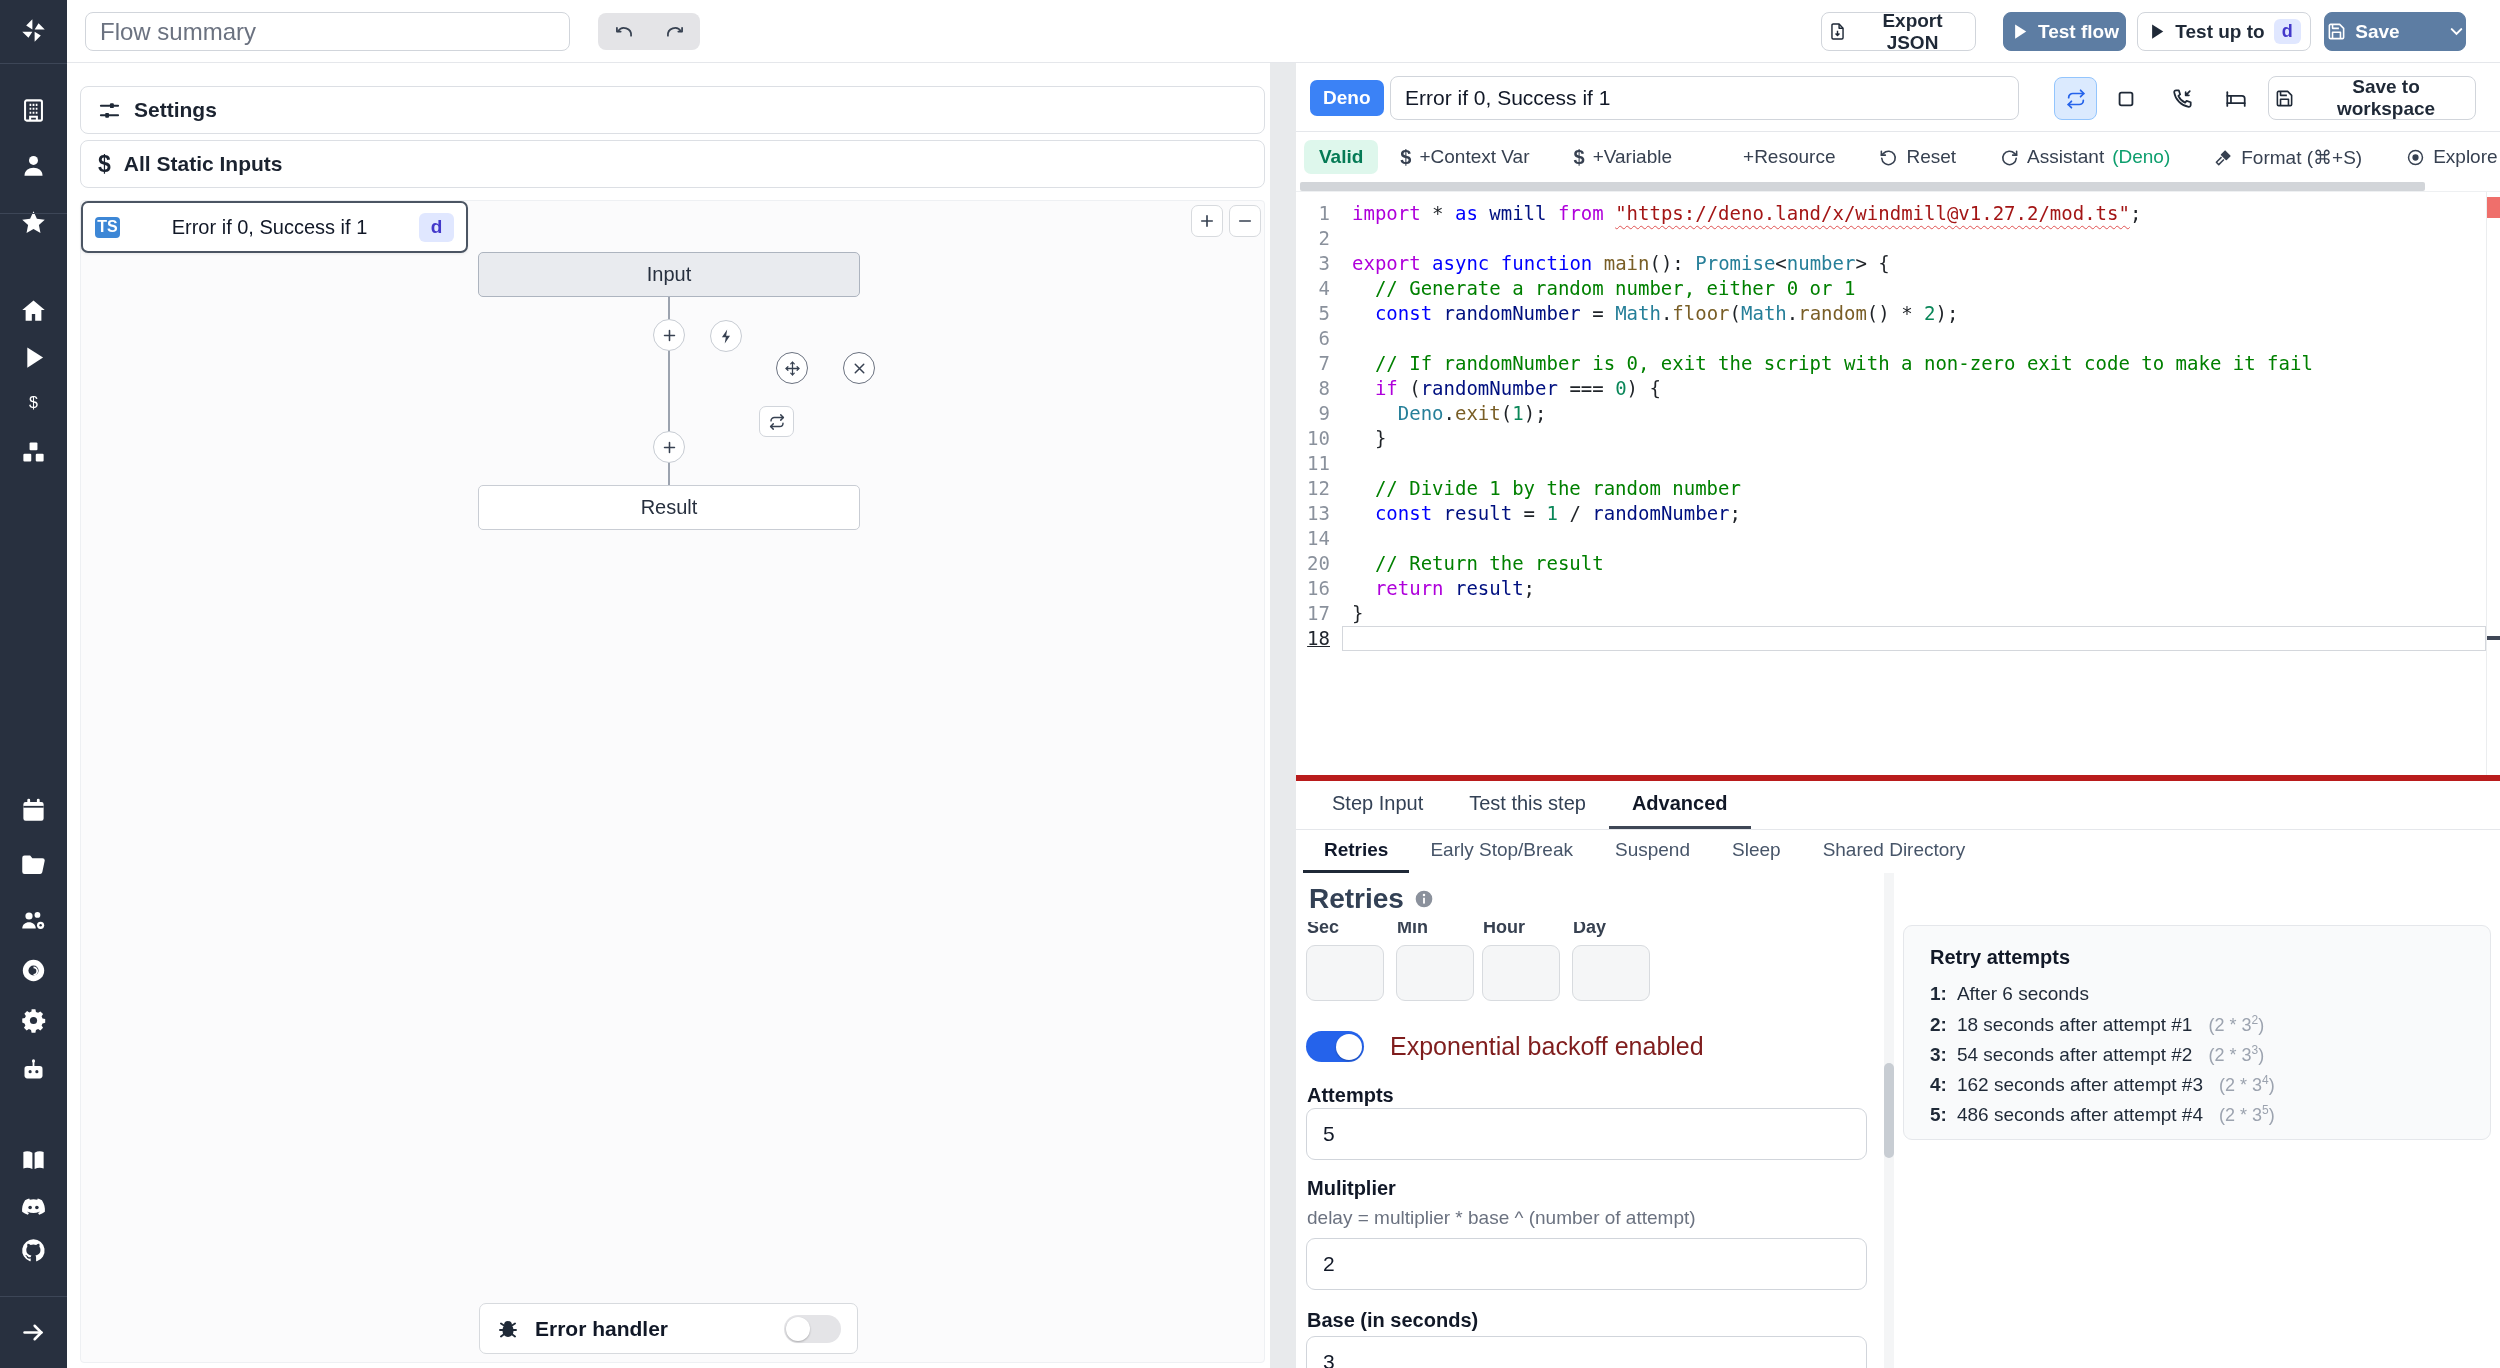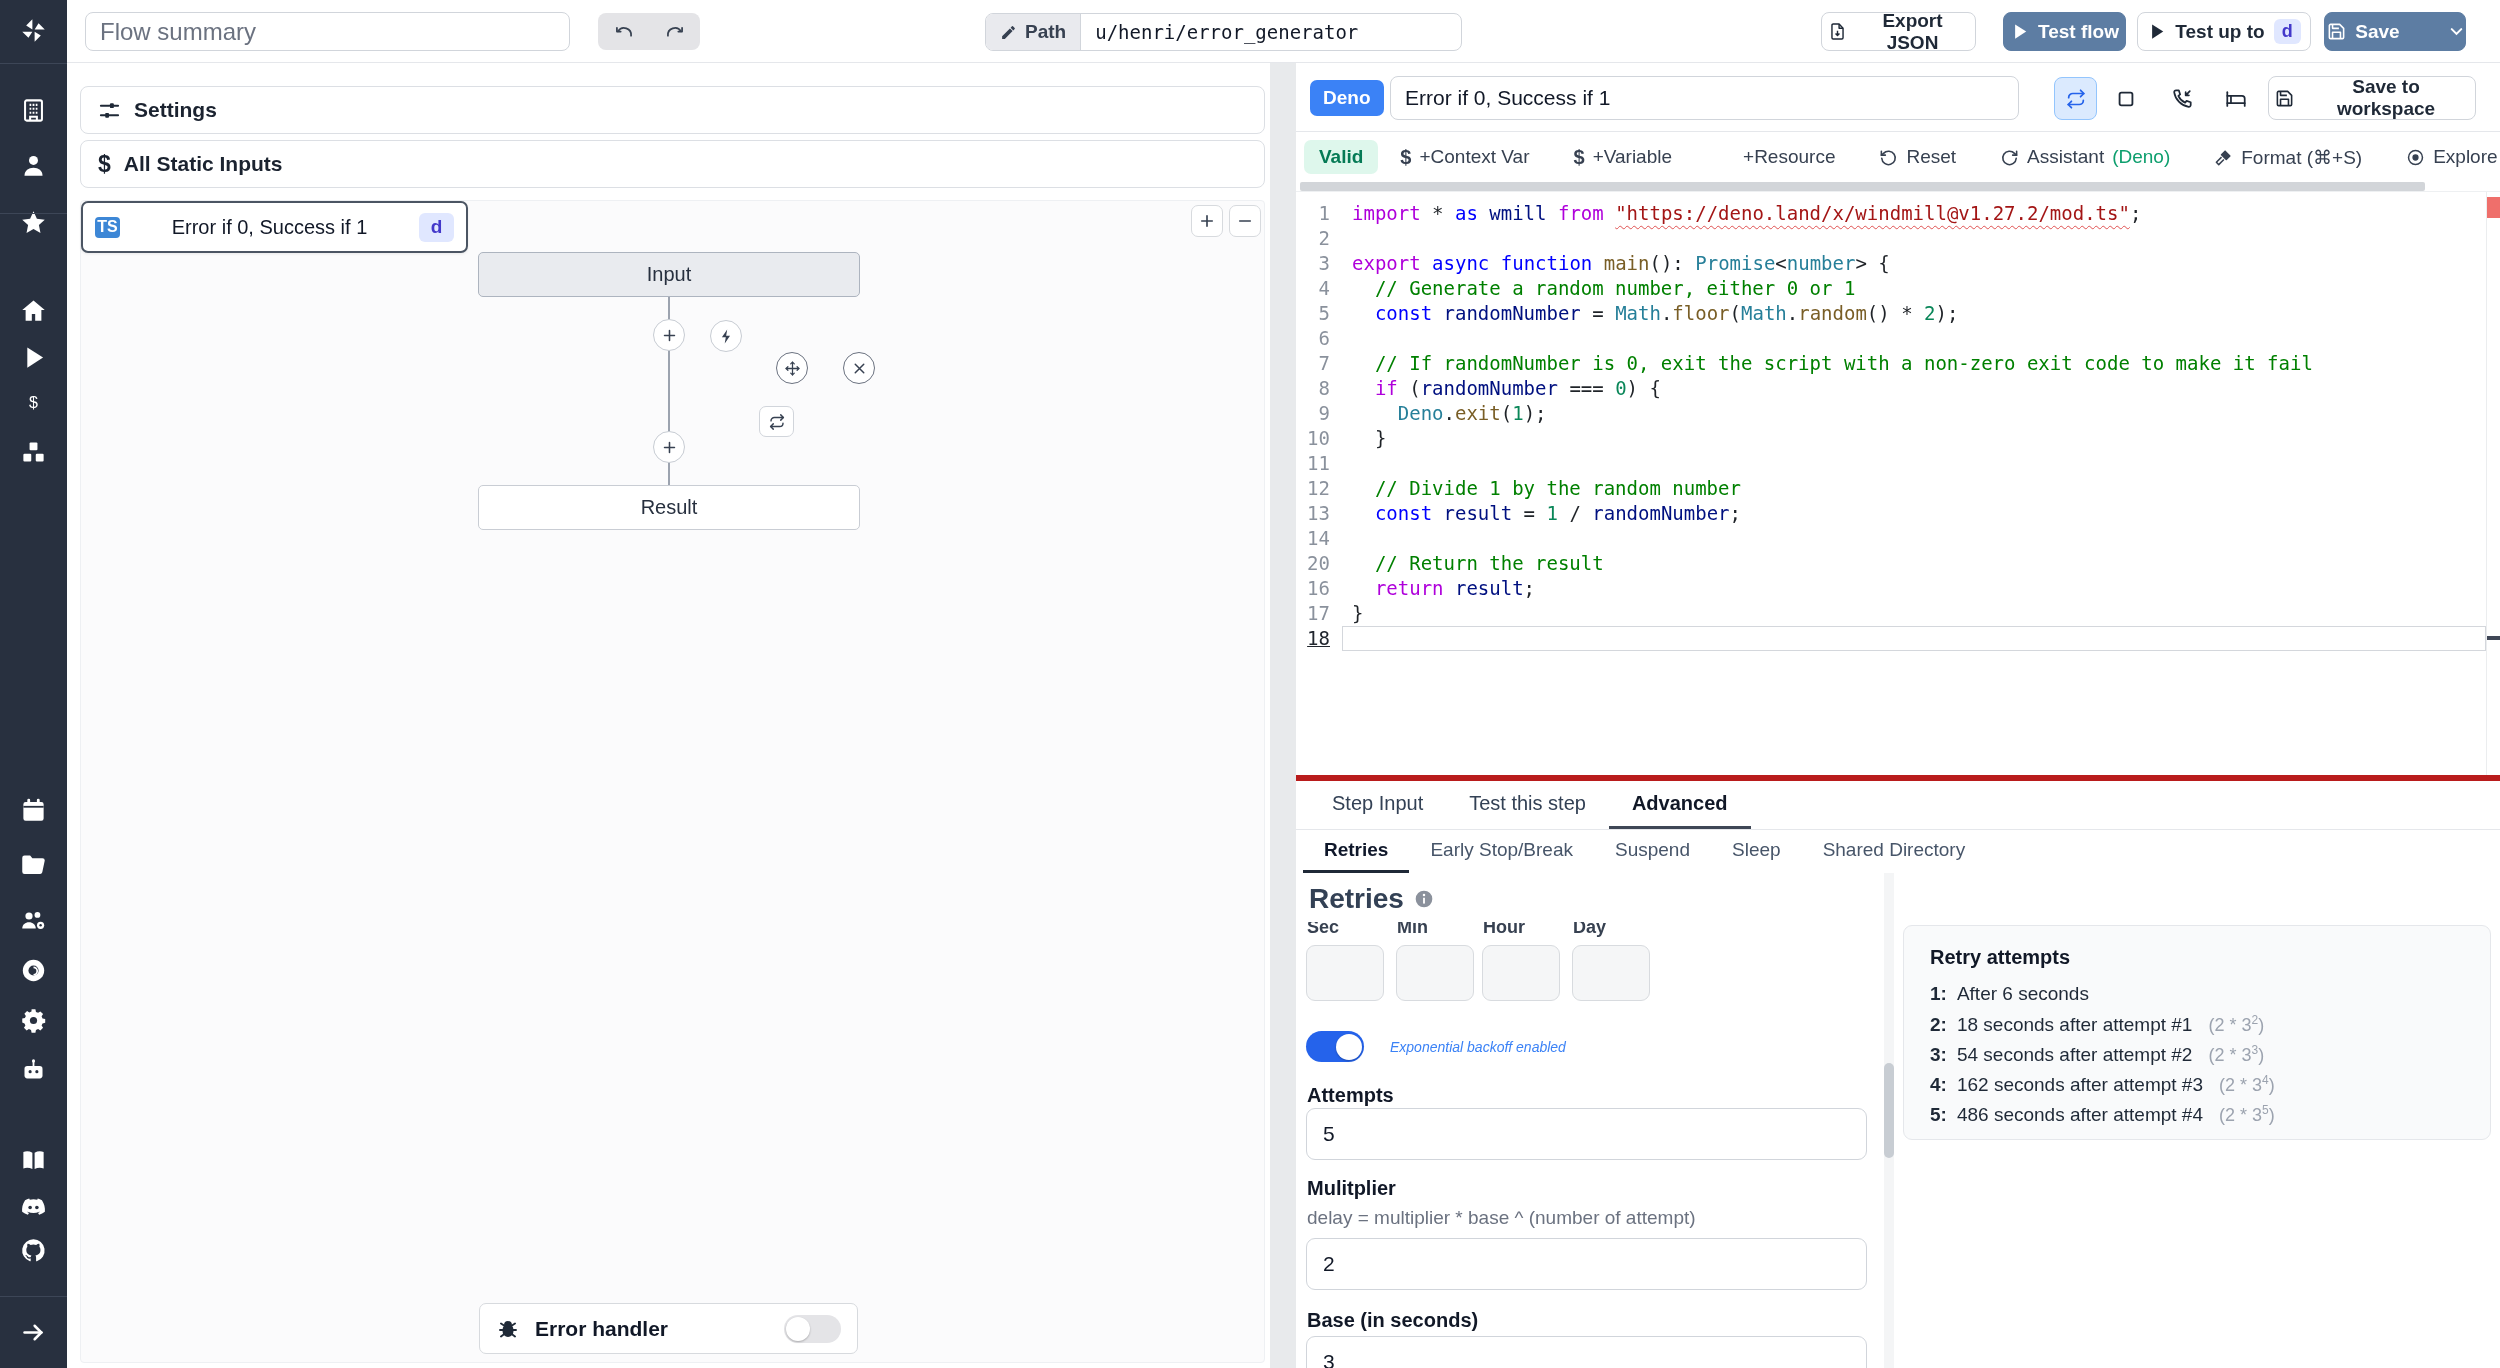--- a/index.html
+++ b/index.html
@@ -113,21 +113,21 @@
   .subtab.active{color:#0f172a;font-weight:600;border-bottom-color:#1f2937;}
 
   #retries-area{position:absolute;left:0;top:810px;width:100%;height:495px;overflow:hidden;background:#fff;}
   #retries-title{position:absolute;left:13px;top:10px;display:flex;align-items:center;gap:10px;}
   #retries-title .t{font-size:28px;font-weight:800;color:#334155;}
   #retries-title svg{width:20px;height:20px;}
   .time-label{position:absolute;height:16px;overflow:hidden;width:80px;}
   .time-label span{display:block;margin-top:-5px;font-size:18px;font-weight:600;color:#374151;}
   .time-input{position:absolute;top:72px;width:78px;height:56px;background:#f5f6f7;border:1px solid #d8dbdf;border-radius:9px;}
   #exp-row{position:absolute;left:10px;top:158px;display:flex;align-items:center;gap:26px;}
-  #exp-row .lbl{font-size:14px;color:#3b82f6;font-style:italic;}
+  #exp-row .lbl{font-size:25px;color:#7f1d1d;}
   .form-label{position:absolute;left:11px;font-size:20px;font-weight:700;color:#111827;}
   .form-help{position:absolute;left:11px;font-size:19px;color:#6b7280;}
   .form-input{position:absolute;left:10px;width:561px;height:52px;border:1px solid #d1d5db;border-radius:9px;font-size:21px;color:#111827;padding:0 16px;font-family:"Liberation Sans",sans-serif;background:#fff;}
   #bottom-scrollbar{position:absolute;left:588px;top:0;width:10px;height:495px;background:#f4f5f6;}
   #bottom-scrollbar .thumb{position:absolute;left:0;top:190px;width:10px;height:95px;background:#c8cdd3;border-radius:5px;}
   #retry-panel{position:absolute;left:607px;top:52px;width:588px;height:215px;background:#f9fafb;border:1px solid #e5e7eb;border-radius:9px;padding:20px 26px;}
   #retry-panel .pt{font-size:20px;font-weight:700;color:#111827;margin-bottom:14px;}
   .retry-item{display:flex;align-items:baseline;gap:10px;height:30px;font-size:19px;color:#1f2937;}
   .retry-item b{font-weight:700;}
   .retry-item .formula{color:#9ca3af;font-size:18px;margin-left:6px;}
@@ -285,31 +285,20 @@
           </svg>
         </span>
       <span class="icon">
           <svg width="24" height="24" viewBox="0 0 24 24">
             <g stroke="currentColor" stroke-width="2.1" fill="none" stroke-linecap="round" stroke-linejoin="round">
               <path d="M20.5 7v4.5H16"></path>
               <path d="M3.5 16.5A8.5 8.5 0 0 1 19.2 11.2"></path>
             </g>
           </svg>
         </span>
-    </div>
-    <div id="path-group" class="abs">
-      <div id="path-label-seg">
-        <span class="icon">
-            <svg width="24" height="24" viewBox="0 0 24 24">
-              <path fill="currentColor" d="M3 17.2V21h3.8L17.8 10 14 6.2zM20.7 7.1a1 1 0 0 0 0-1.4l-2.4-2.4a1 1 0 0 0-1.4 0L15 5.2 18.8 9z"></path>
-            </svg>
-          </span>
-        <span>Path</span>
-      </div>
-      <div id="path-value">u/henri/error_generator</div>
     </div>
     <button class="tb-btn tb-white" style="left:1754px;width:155px;">
       <span class="icon">
           <svg width="24" height="24" viewBox="0 0 24 24">
             <g fill="none" stroke="currentColor" stroke-width="1.8" stroke-linejoin="round">
               <path d="M14 2.5H6.5A1.5 1.5 0 0 0 5 4v16a1.5 1.5 0 0 0 1.5 1.5h11A1.5 1.5 0 0 0 19 20V8z"></path>
               <path d="M14 2.5V8h5"></path>
               <path d="M12 11v6M9.5 14.5L12 17l2.5-2.5"></path>
             </g>
           </svg>

